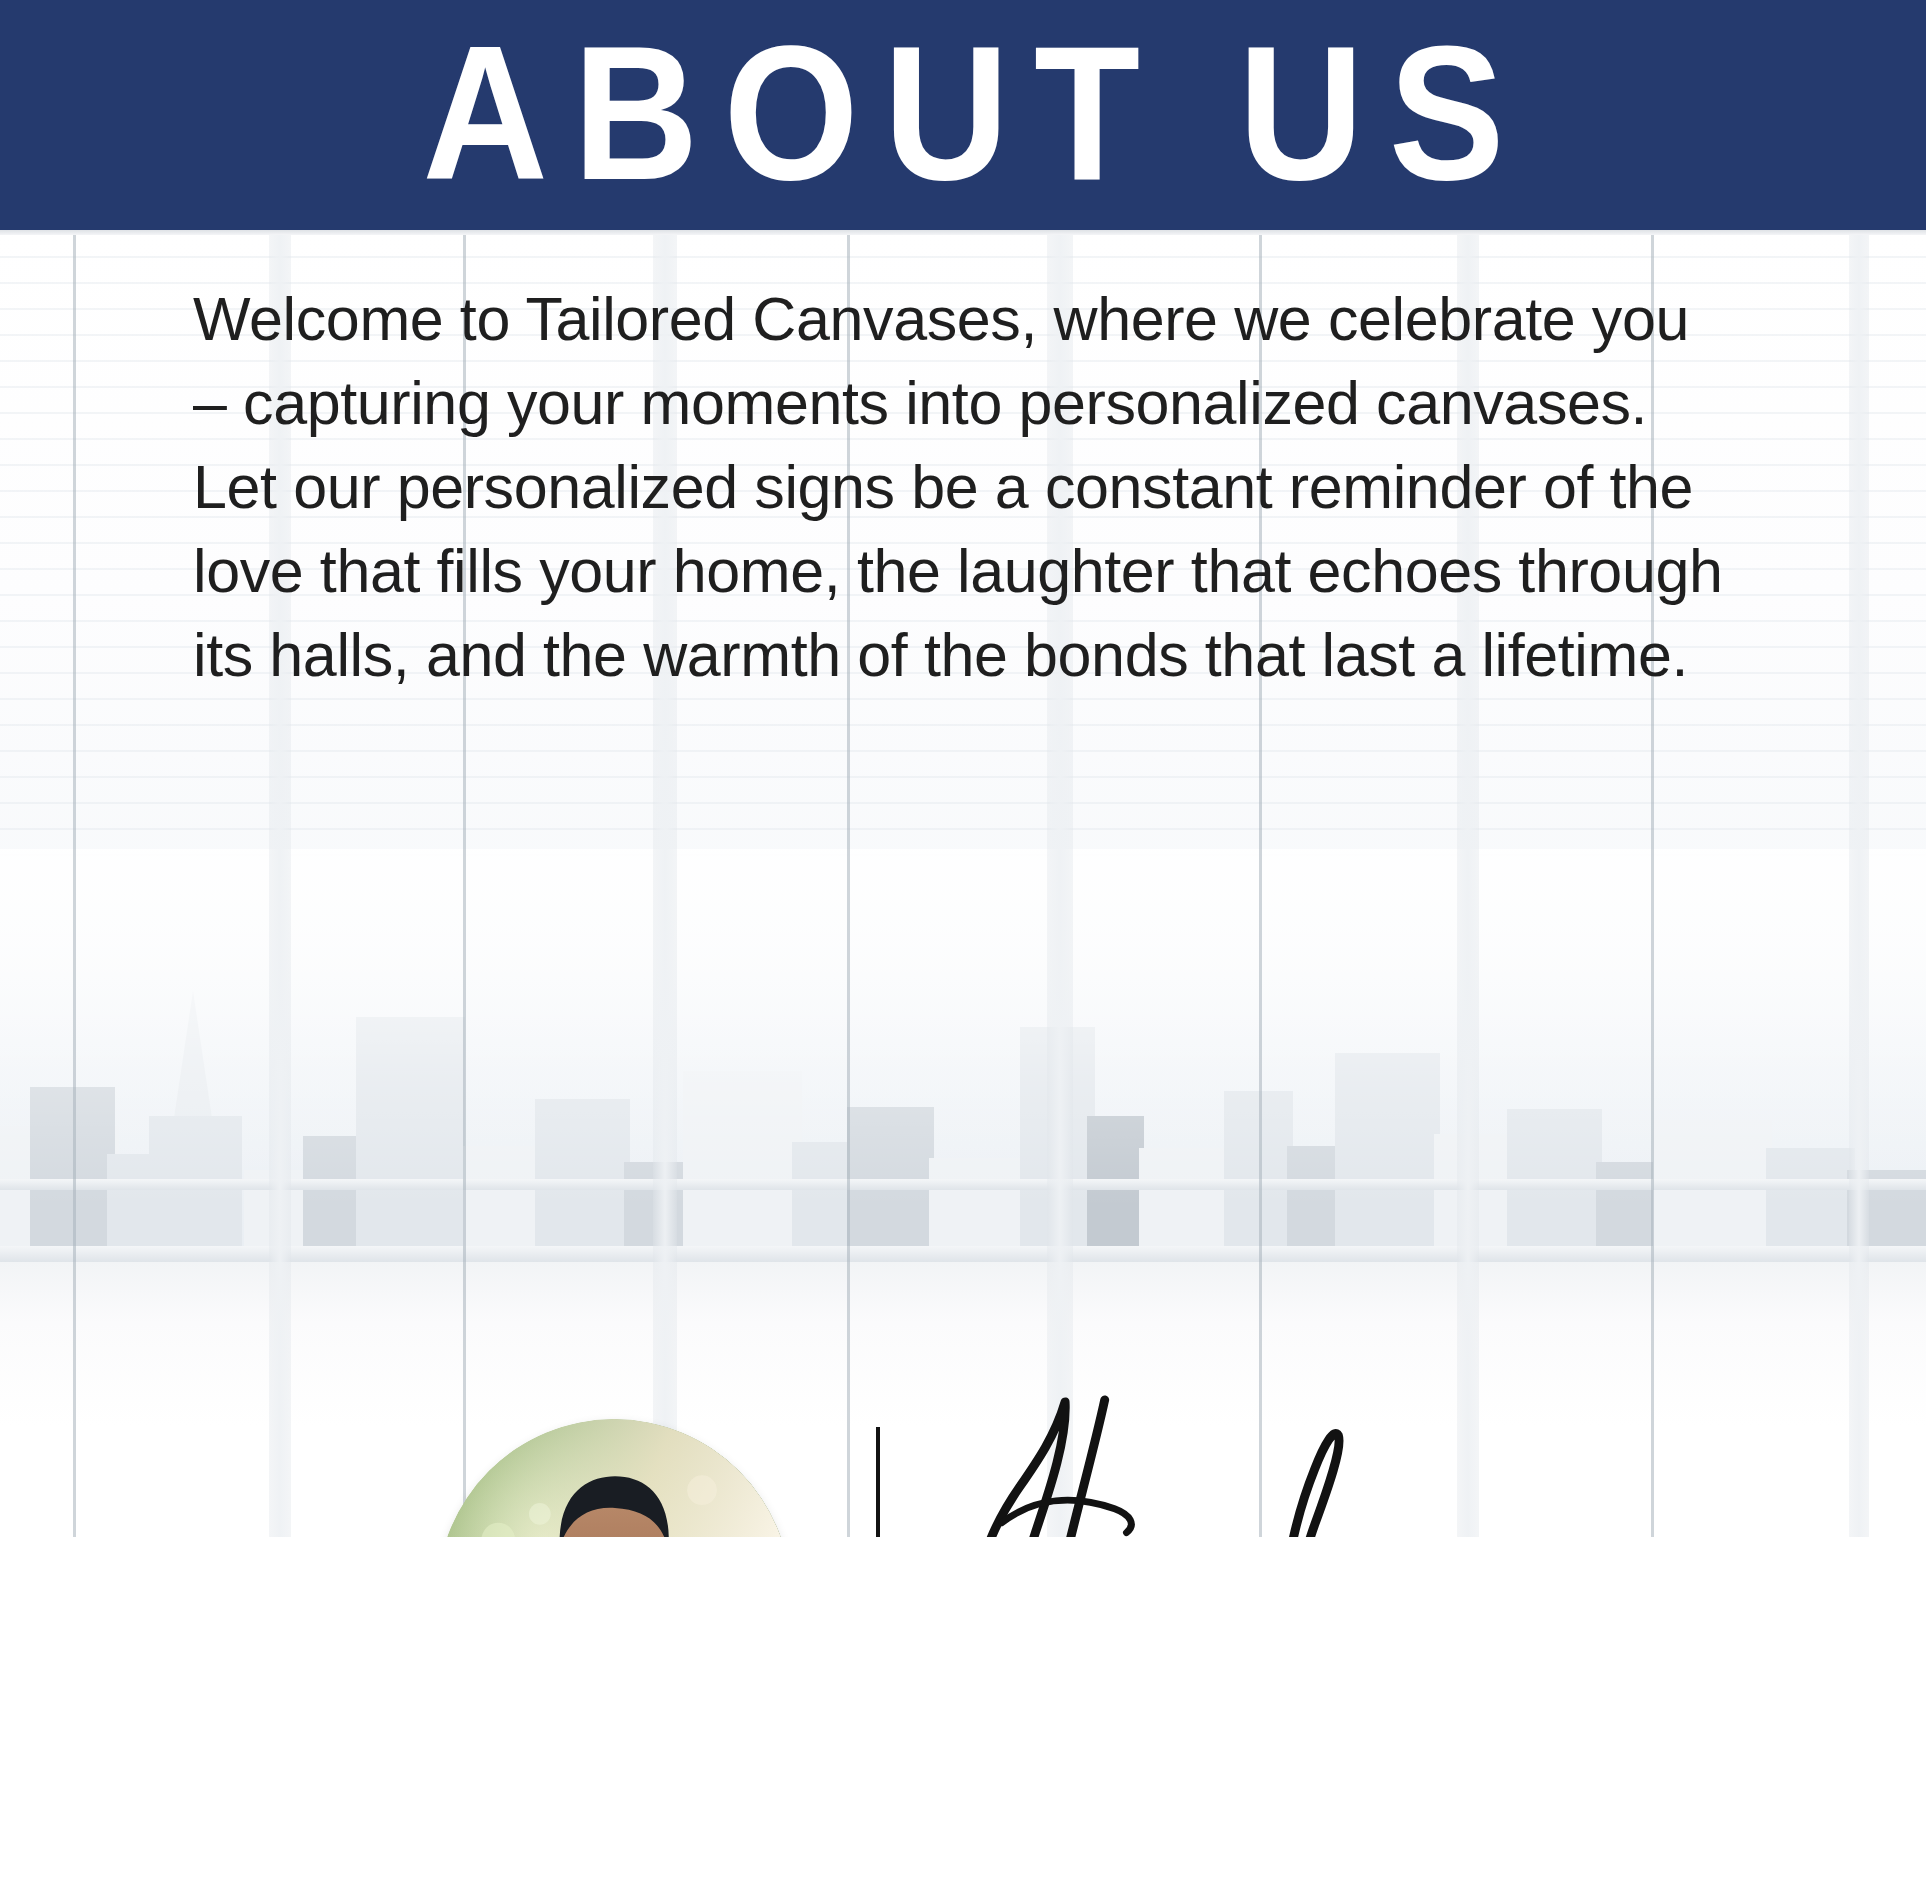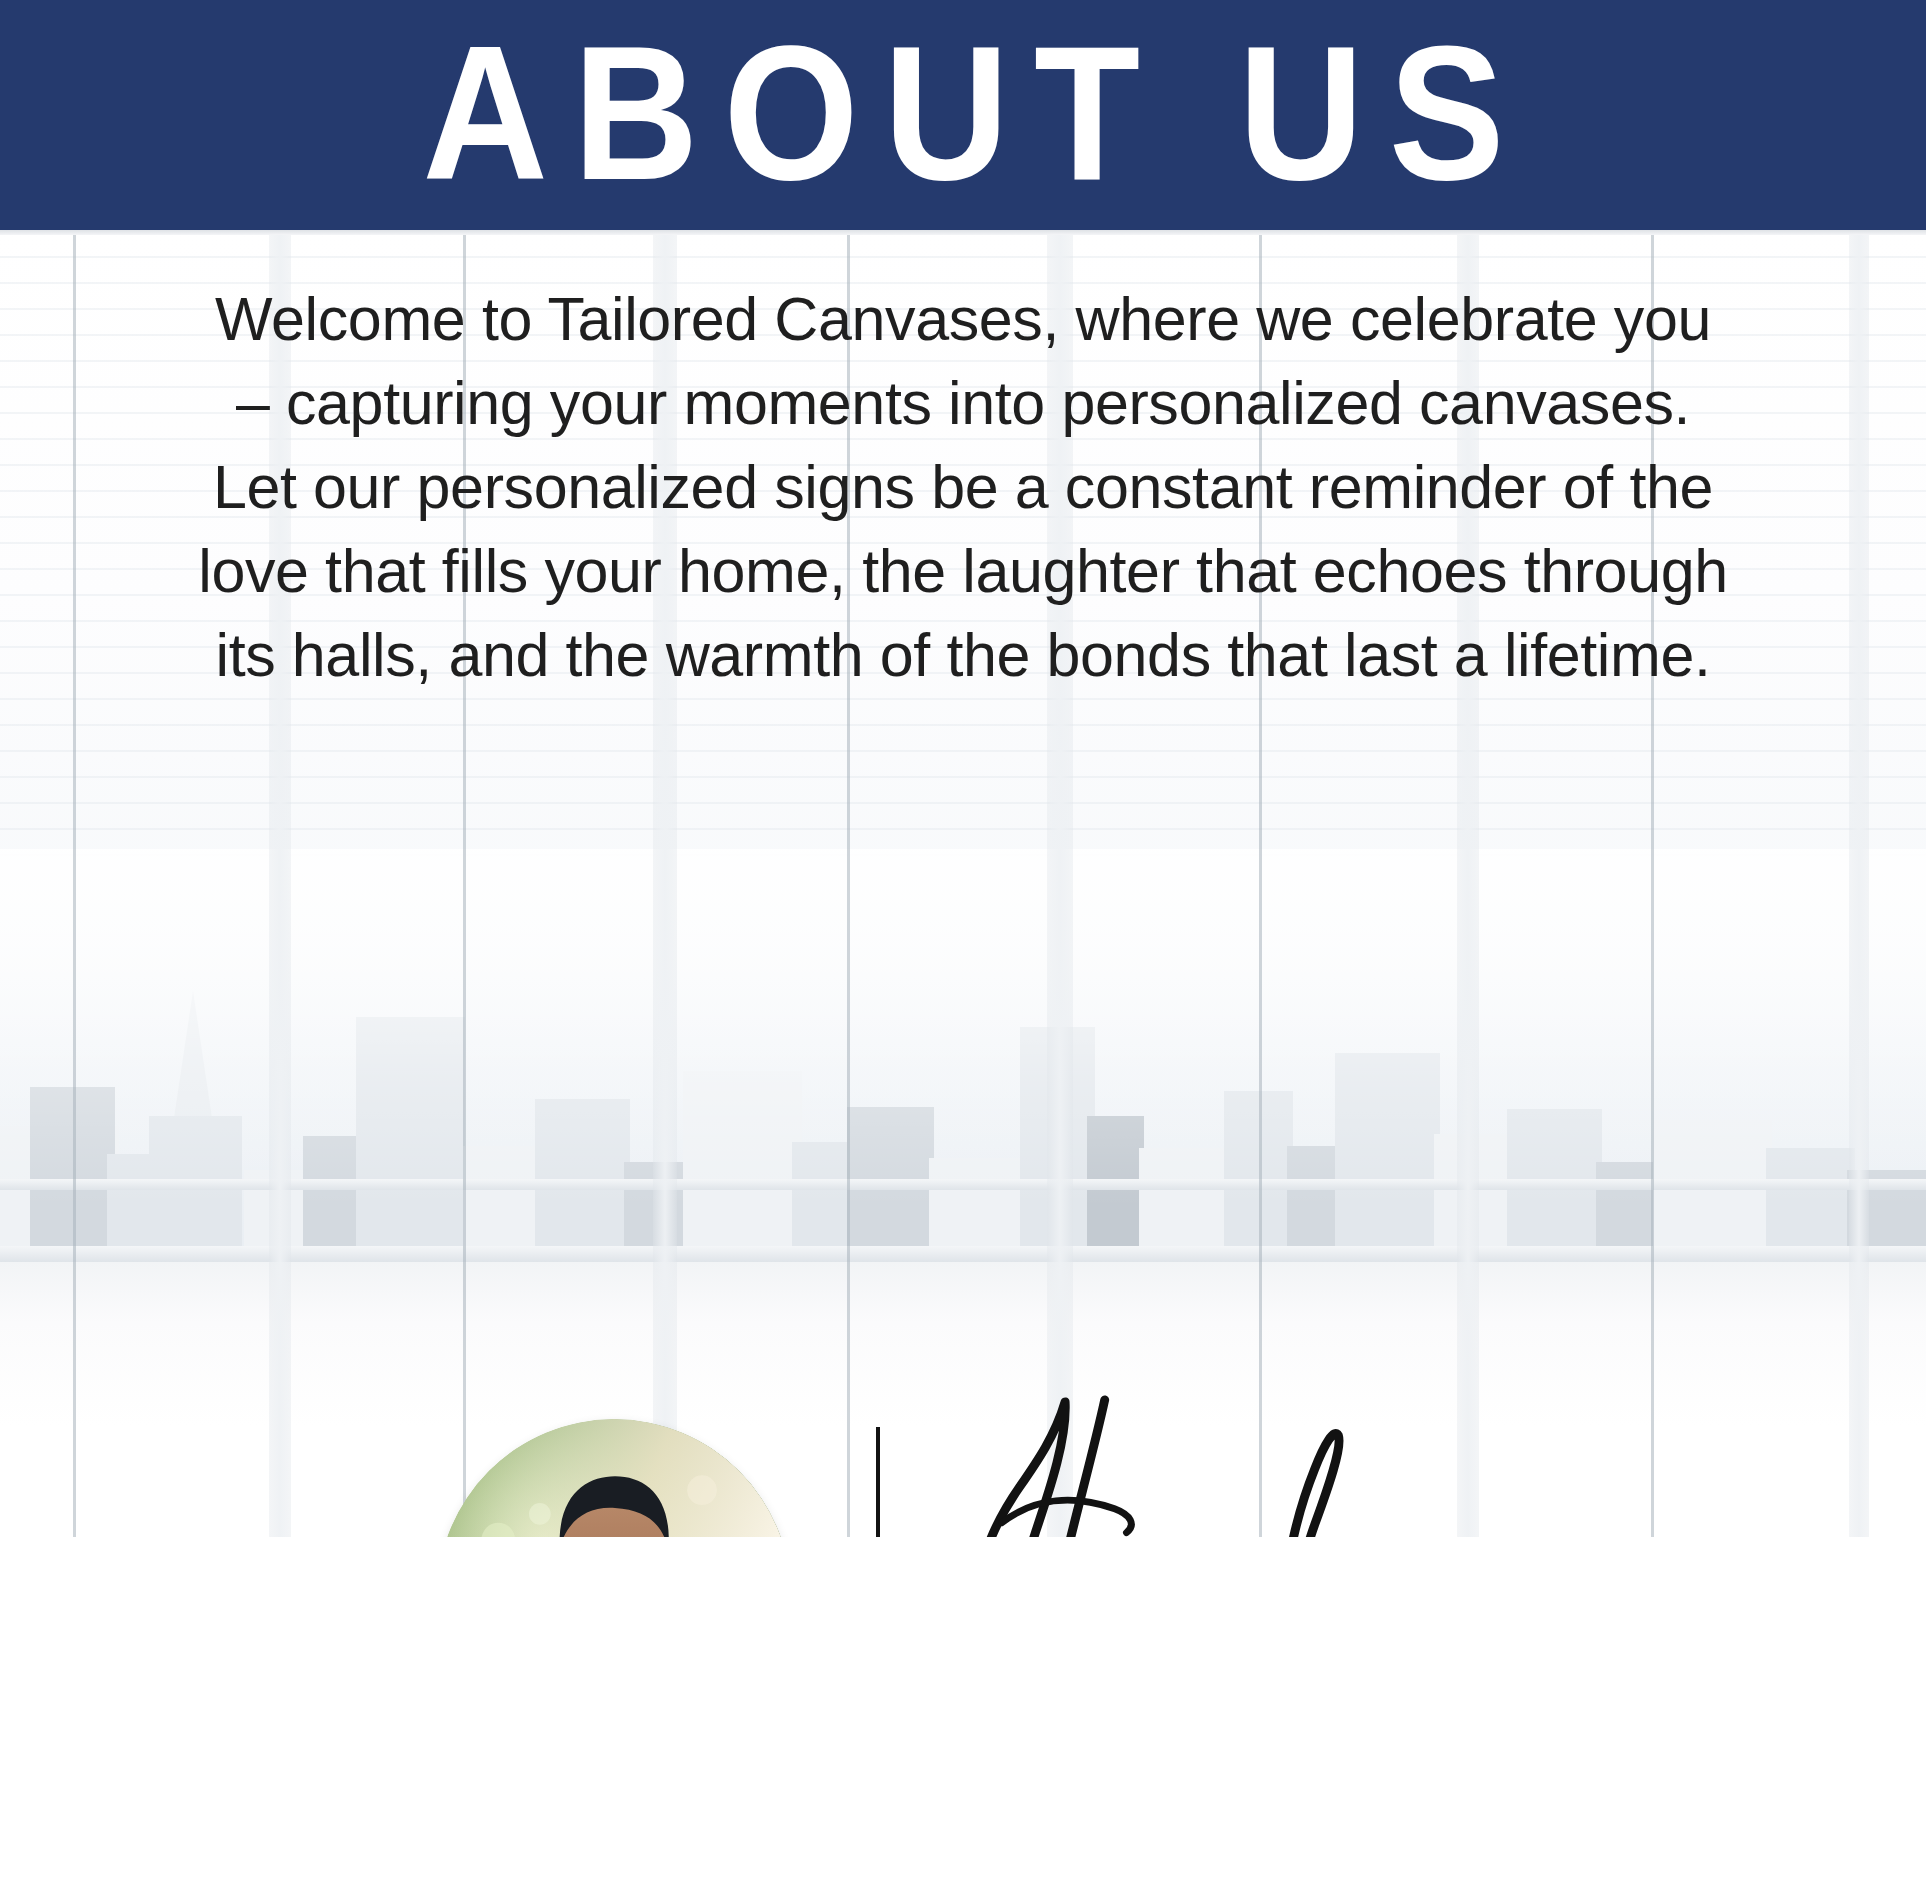--- a/index.html
+++ b/index.html
@@ -80,21 +80,20 @@
     margin-top:-6px;
   }
   .header-underline{
     position:absolute;left:0;top:230px;width:100%;height:5px;
     background:linear-gradient(180deg,#dfe2e6,#f4f5f7);
   }
 
   
   .copy{
     position:absolute;left:193px;top:277px;width:1540px;
-    text-align:center;
     color:#1f1f1f;
     font-family:"Liberation Sans", sans-serif;
     font-size:61px;
     line-height:84px;
     letter-spacing:-0.4px;
     z-index:4;
   }
   .copy p{margin:0;}
   .copy .gap{height:84px;}
 

